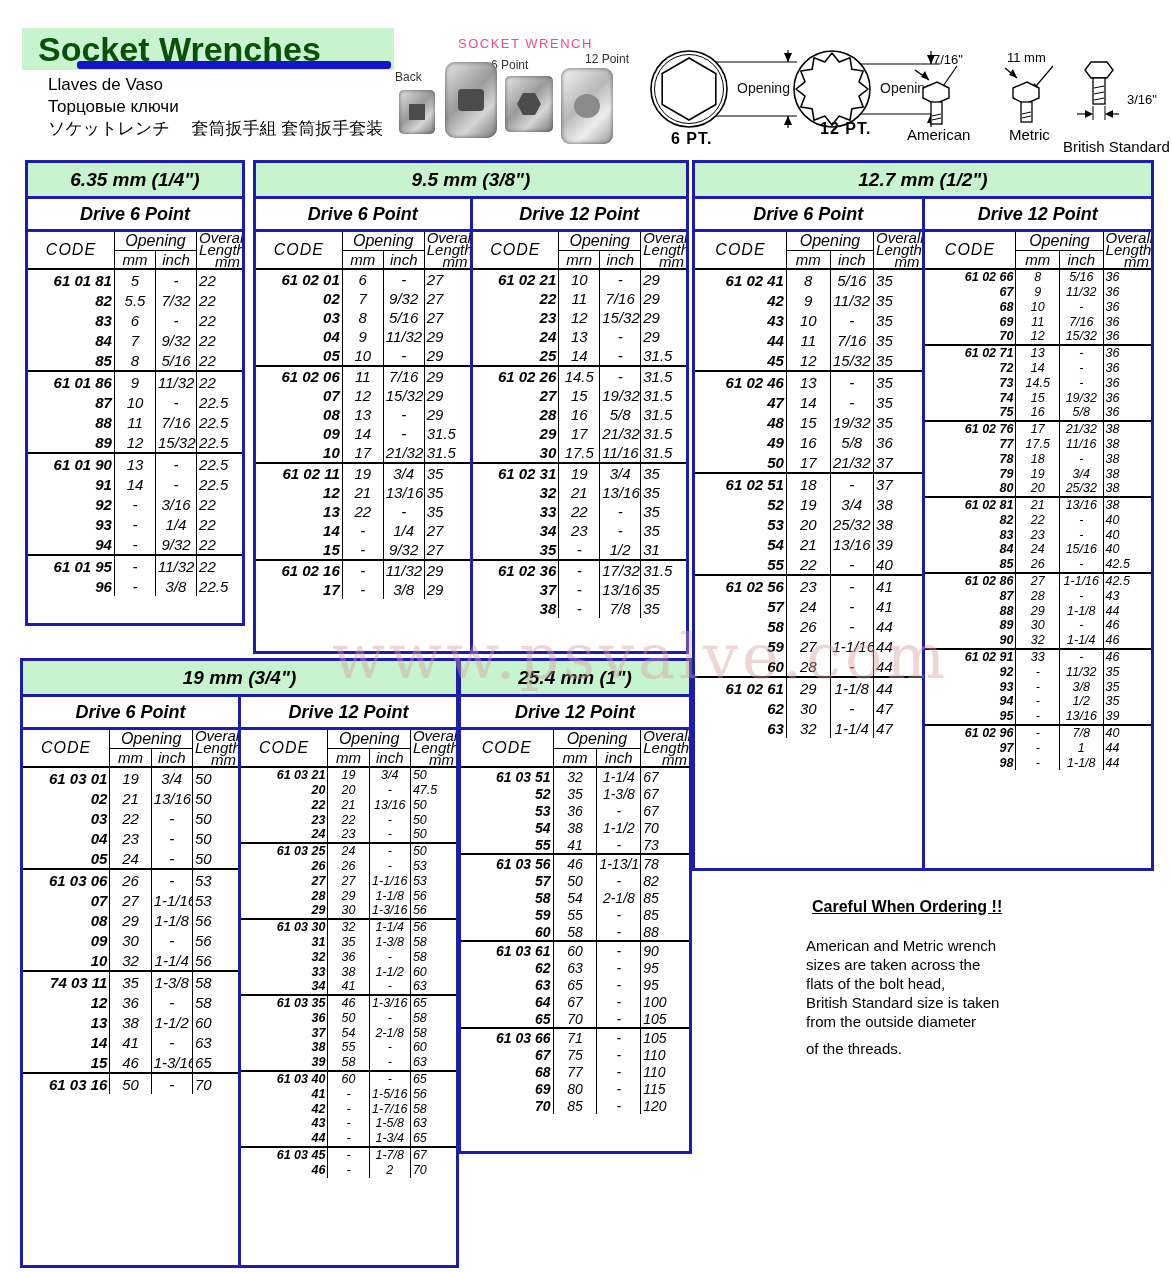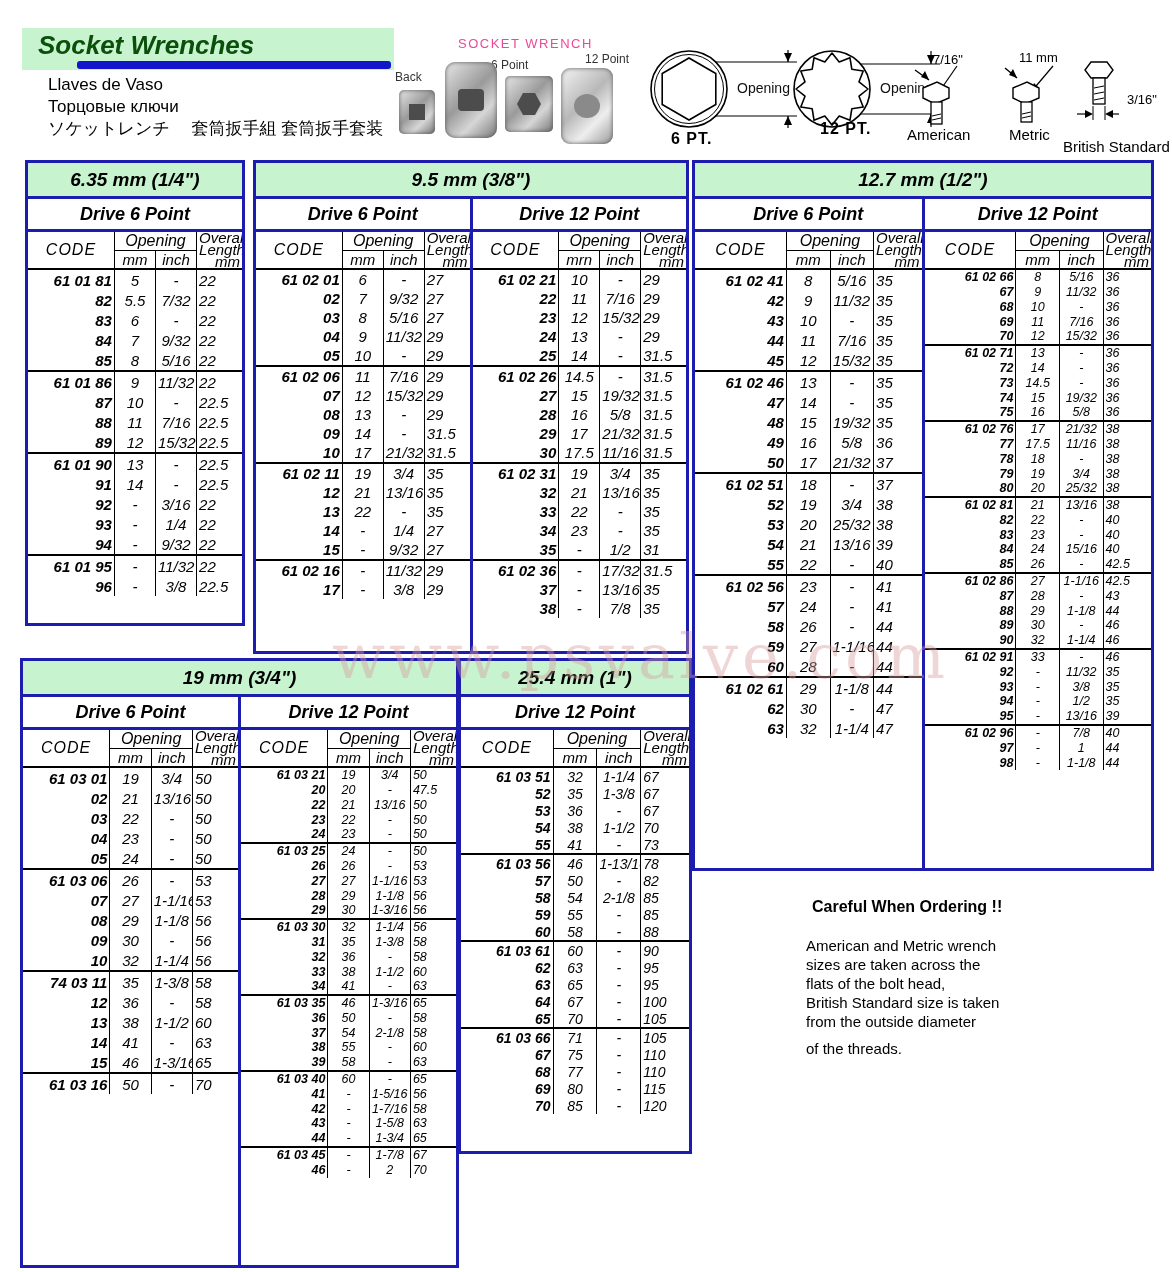--- a/index.html
+++ b/index.html
@@ -1,22 +1,22 @@
 <!DOCTYPE html>
 <html><head>
 <meta charset="utf-8">
 <style>
   html,body{margin:0;padding:0;background:#fff;}
   #page{position:relative;width:1172px;height:1272px;background:#fff;overflow:hidden;
         font-family:"Liberation Sans",sans-serif;color:#000;}
 
   
   .banner{position:absolute;left:22px;top:28px;width:372px;height:42px;background:#c7f3cf;}
-  .banner-title{position:absolute;left:16px;top:2px;font-style:italic;font-weight:bold;
-                font-size:26px;color:#0a4f0a;white-space:nowrap;}
+  .banner-title{position:absolute;left:16px;top:2px;font-weight:bold;
+                font-size:34px;color:#0a4f0a;white-space:nowrap;}
   .blue-bar{position:absolute;left:55px;top:33px;width:314px;height:8px;background:#1414cc;border-radius:3px;}
   .subs{position:absolute;left:48px;top:74px;font-size:17px;line-height:22px;}
 
   
   .sw-label{position:absolute;left:458px;top:36px;font-size:13px;letter-spacing:1.5px;color:#ec4899;}
   .photos{position:absolute;left:393px;top:50px;width:248px;height:96px;}
   .photo-cap{position:absolute;font-size:12px;color:#333;}
   .socket{position:absolute;border-radius:5px;background:linear-gradient(135deg,#e8e8e8,#9a9a9a 45%,#d6d6d6 70%,#777);box-shadow:inset 0 0 4px #555;}
   .socket .hole{position:absolute;left:50%;top:50%;transform:translate(-50%,-50%);background:#4c4c4c;}
   .diagram{position:absolute;}
@@ -56,21 +56,21 @@
   td.c-mm{text-align:center;}
   td.c-inch{text-align:center;}
   td.c-len{text-align:left;padding-left:11px;}
   .d20 td{height:20px;font-size:15px;line-height:15px;}
   .d19 td{height:19px;font-size:15px;line-height:15px;}
   .d17 td{height:17px;font-size:14px;line-height:14px;}
   .d14 td{height:14.8px;font-size:12.5px;line-height:12.5px;}
 
   
   .careful{position:absolute;left:806px;top:898px;width:260px;z-index:2;}
-  .careful-title{font-weight:bold;font-size:16px;margin-bottom:20px;padding-left:6px;}
+  .careful-title{font-weight:bold;font-size:16px;margin-bottom:20px;padding-left:6px;text-decoration:underline;}
   .careful-line{font-size:15px;line-height:19px;}
   .careful-line.gap{margin-top:8px;}
   svg{display:block;}
 </style>
 </head>
 <body>
 
 <div id="page">
 
   <div class="banner">
@@ -128,21 +128,21 @@
       <polygon points="143,16 139,7 147,7" fill="#000"></polygon>
       <line x1="143" y1="79" x2="143" y2="66" stroke="#000" stroke-width="1.2"></line>
       <polygon points="143,66 139,75 147,75" fill="#000"></polygon>
     </svg>
     <div class="opening-lbl" style="left:92px;top:32px;">Opening</div>
     <div class="diag-cap" style="left:32px;top:72px;">12 PT.</div>
   </div>
 
   <div class="diagram" style="left:905px;top:50px;width:262px;height:95px;">
     <div class="bolt-size" style="left:28px;top:2px;">7/16"</div>
-    <div class="bolt-size" style="left:114px;top:0px;">11 mm</div>
+    <div class="bolt-size" style="left:102px;top:0px;">11 mm</div>
     <div class="bolt-size" style="left:222px;top:42px;">3/16"</div>
     <svg width="262" height="70" style="position:absolute;top:8px;">
 
       <g>
         <line x1="10" y1="12" x2="24" y2="22" stroke="#000" stroke-width="1.4"></line>
           <polygon points="24,22 16,19 20,13" fill="#000"></polygon>
         <line x1="52" y1="8" x2="34" y2="34" stroke="#000" stroke-width="1.2"></line>
         <polygon points="18,30 32,24 44,30 44,40 30,46 18,40" fill="#fff" stroke="#000" stroke-width="1.4"></polygon>
         <rect x="26" y="44" width="11" height="22" fill="#fff" stroke="#000" stroke-width="1.3"></rect>
         <line x1="27" y1="58" x2="36" y2="56" stroke="#000" stroke-width="1"></line>

